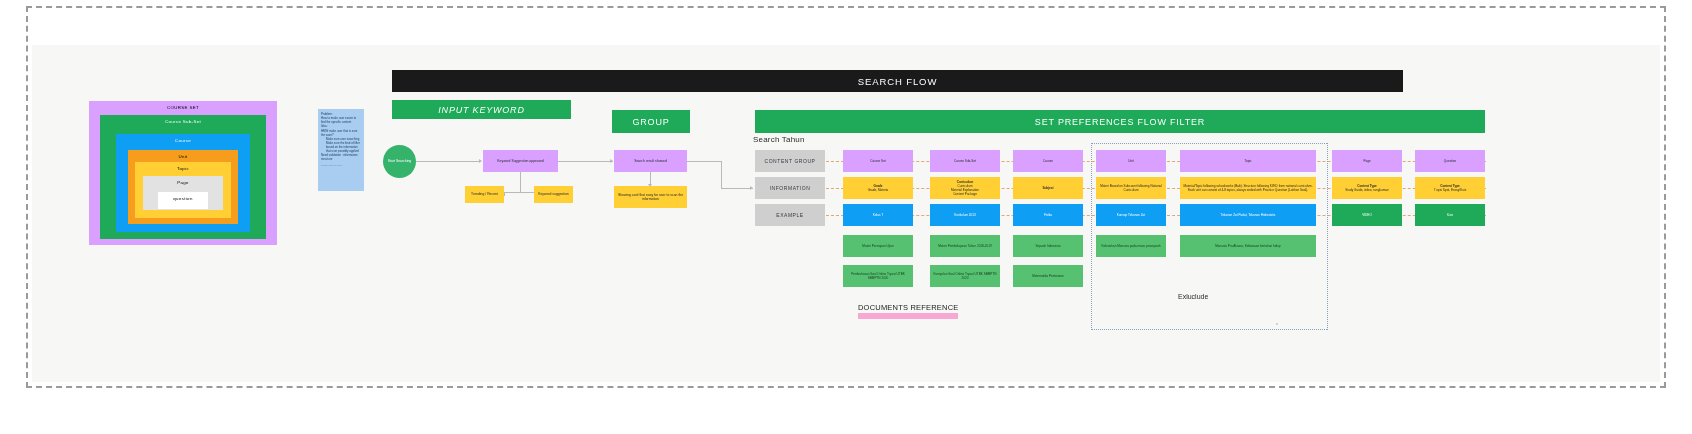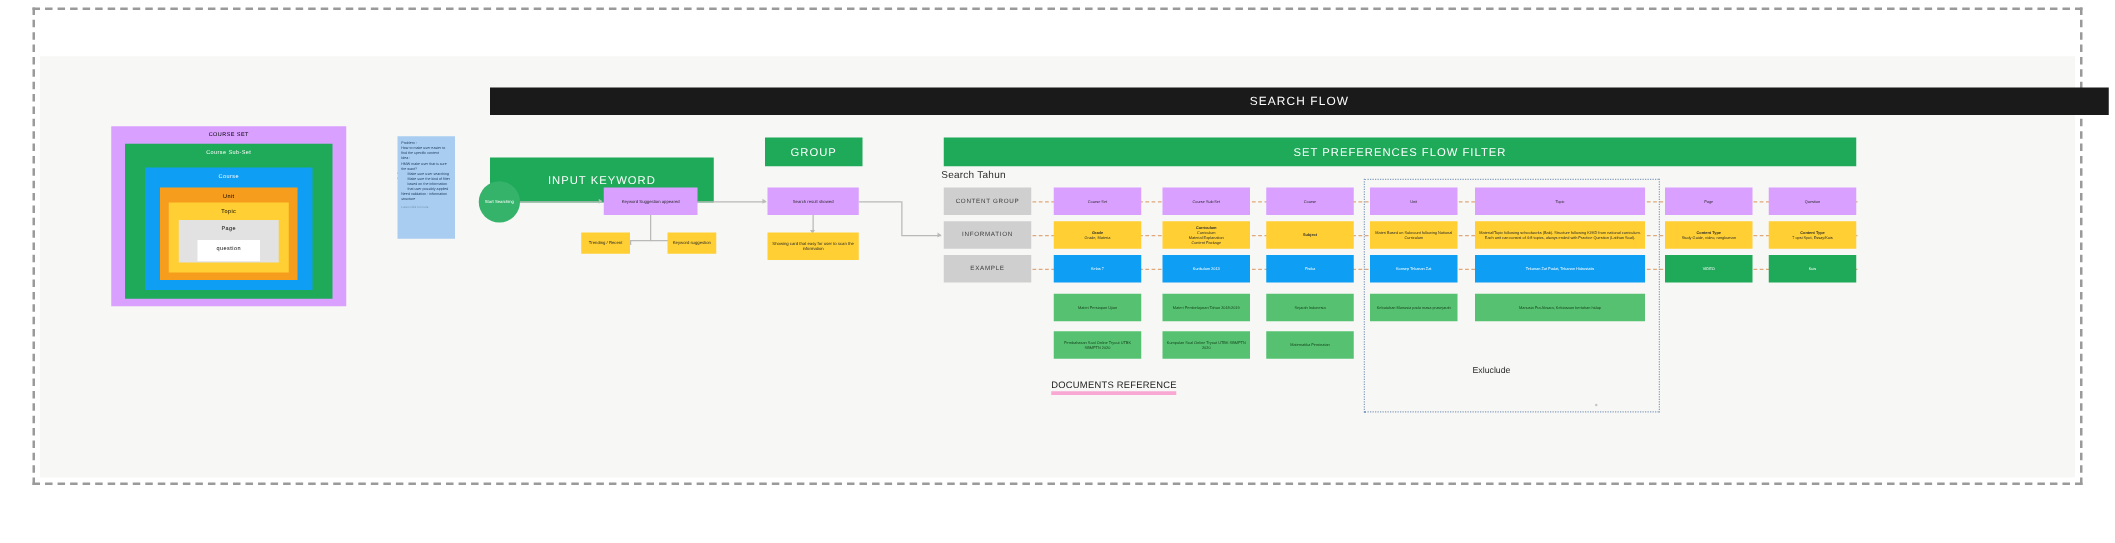--- a/index.html
+++ b/index.html
@@ -97,21 +97,21 @@
   .card .t { display:block; }
   .card .t b { font-weight:700; }
 
   .dotrow { position:absolute; height:0; border-top:1px dashed #e0a87a; }
   .dotcol { position:absolute; width:0; border-left:1px dotted #8aa0c0; }
   .dothz  { position:absolute; height:0; border-top:1px dotted #8aa0c0; }
 
   .exclude-lbl { position:absolute; font-size:7px; color:#2b2b2b; }
   .docref {
     position:absolute; font-size:7.5px; color:#1a1a1a; letter-spacing:.2px;
-    border-bottom:3px solid #f9a8d4; padding-bottom:1px;
+    border-bottom:6px solid #f9a8d4; padding-bottom:1px;margin-left:17px;
   }
   .tiny-dot { position:absolute; width:2px; height:2px; background:#c4c4c4; border-radius:50%; }
 </style>
 </head>
 <body>
 
 <div id="canvas">
 
   <div class="frame-outer"></div>
   <div class="frame-inner"></div>
@@ -145,23 +145,23 @@
     <div>Idea :</div>
     <div>HMW make user that is sure the want?</div>
     <ul>
       <li>Make sure user searching</li>
       <li>Make sure the kind of filter based on the information that user possibly applied</li>
     </ul>
     <div>Need validation : information structure</div>
     <div class="meta">Lorem click for more</div>
   </div>
 
-  <div class="hdr" style="left:392px;top:70px;width:1295px;height:22px;">SEARCH FLOW</div>
-
-  <div class="ghdr" style="left:392px;top:126px;width:179px;height:36px;">INPUT KEYWORD</div>
+  <div class="hdr" style="left:392px;top:70px;width:1011px;height:22px;">SEARCH FLOW</div>
+
+  <div class="ghdr" style="left:392px;top:100px;width:179px;height:19px;font-style:italic;">INPUT KEYWORD</div>
   <div class="ghdr" style="left:612px;top:110px;width:78px;height:23px;">GROUP</div>
   <div class="ghdr" style="left:755px;top:110px;width:730px;height:23px;">SET PREFERENCES FLOW FILTER</div>
 
   <div class="circ" style="left:383px;top:145px;width:33px;height:33px;">Start Searching</div>
 
   <div class="ln lnh" style="left:416px;top:161px;width:63px;"></div>
   <div class="arw" style="left:479px;top:159px;"></div>
 
   <div class="node purple" style="left:483px;top:150px;width:75px;height:22px;">Keyword Suggestion appeared</div>
 

